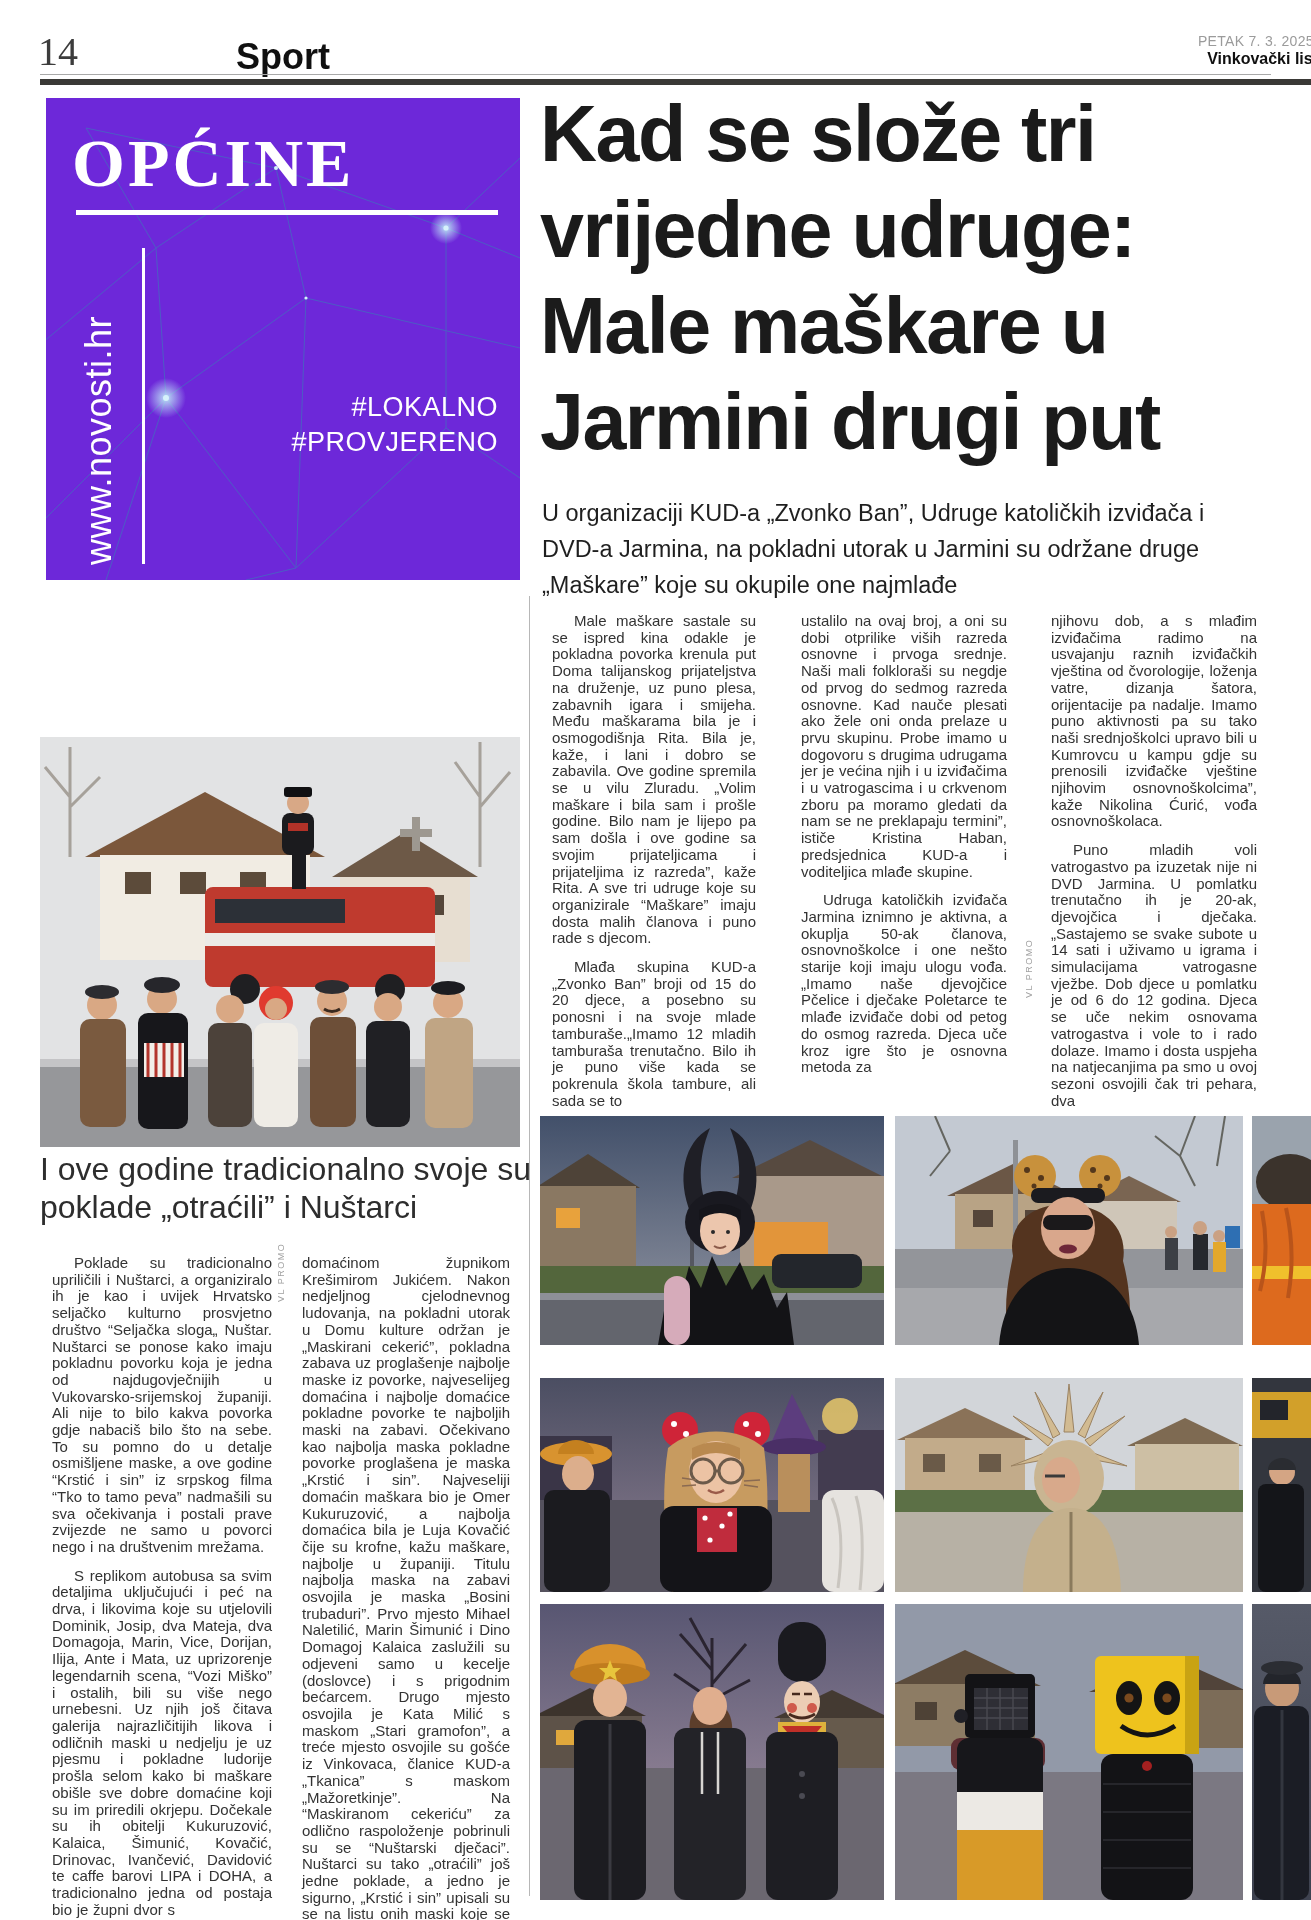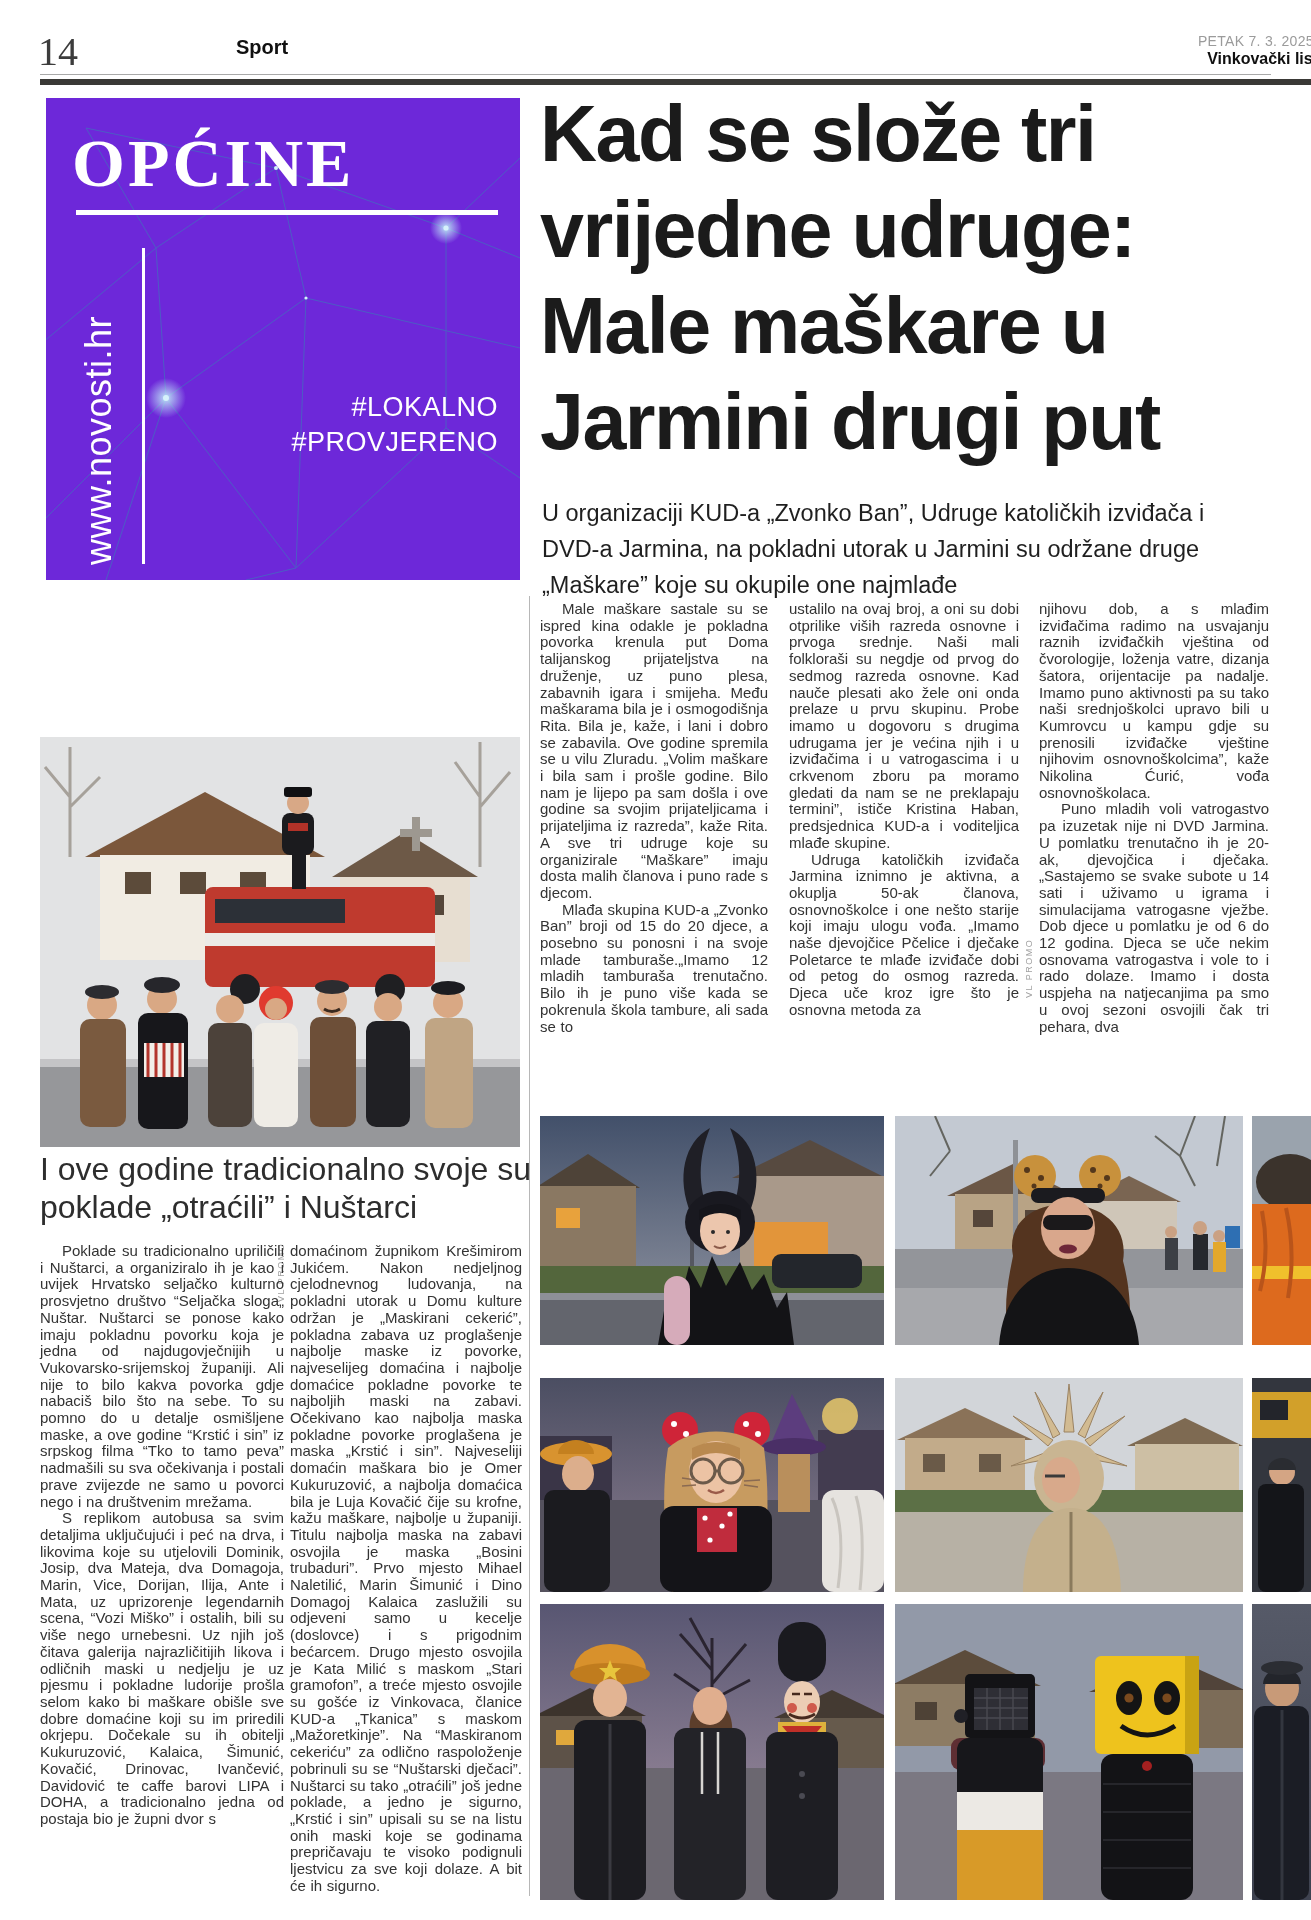--- a/index.html
+++ b/index.html
@@ -3,21 +3,21 @@
 <meta charset="utf-8">
 <style>
   html,body{margin:0;padding:0;background:#ffffff;}
   .page{position:relative;width:1311px;height:1920px;background:#ffffff;margin:0 auto;
         font-family:"Liberation Sans",sans-serif;overflow:hidden;color:#303030;padding-left:48px;}
   .abs{position:absolute;}
 
   
   .pagenum{left:38px;top:28px;font-family:"Liberation Serif",serif;font-weight:400;
            font-size:40px;color:#3c3c3c;}
-  .section{left:236px;top:36px;font-size:20px;font-weight:700;color:#101010;letter-spacing:0;}
+  .section{left:236px;top:36px;font-size:36px;font-weight:700;color:#101010;letter-spacing:0;}
   .hdate{right:41px;top:33px;font-size:14px;color:#9b9b9b;text-align:right;letter-spacing:.3px;}
   .hpub{right:41px;top:50px;font-size:16px;font-weight:700;color:#101010;text-align:right;}
   .rule-thin{left:40px;top:74px;width:1231px;height:1px;background:#a9a9a9;}
   .rule-thick{left:40px;top:79px;width:1271px;height:6px;background:#3938360;background:#3a3936;}
 
   
   .promo{left:46px;top:98px;width:474px;height:482px;background:#6d28d9;overflow:hidden;}
   .promo svg.net{position:absolute;left:0;top:0;width:100%;height:100%;}
   .promo-title{position:absolute;left:26px;top:26px;font-family:"Liberation Serif",serif;
                font-weight:700;font-size:68px;color:#ffffff;letter-spacing:3px;}
@@ -32,21 +32,21 @@
   
   .lhead{left:40px;top:594px;width:482px;font-size:39px;line-height:44px;font-weight:700;
          color:#1e1e1e;letter-spacing:-0.5px;}
   .lsub{left:40px;top:1150px;width:494px;font-size:32px;line-height:38px;font-weight:400;
         color:#2d2d2d;}
   .rhead{left:540px;top:86px;width:758px;font-size:79px;line-height:96px;font-weight:700;
          color:#1b1b1b;letter-spacing:-1.5px;}
   .rlead{left:542px;top:495px;width:724px;font-size:23.5px;line-height:36px;font-weight:400;
          color:#1f1f1f;}
   .col{position:absolute;}
-  .col p{margin:0;font-size:15px;line-height:16.7px;text-align:justify;color:#333333;
+  .col p{margin:12px;font-size:15px;line-height:16.7px;text-align:justify;color:#333333;
          word-spacing:.5px;}
   .col p.ind{text-indent:22px;}
   .divider{left:529px;top:596px;width:1px;height:1300px;background:#b7b7b7;}
 
   .credit{position:absolute;font-size:9px;color:#a0a0a0;letter-spacing:1.5px;
           transform:rotate(-90deg);transform-origin:left top;white-space:nowrap;
           font-weight:400;}
 
   
   .photo{position:absolute;overflow:hidden;background:#cfcfcf;}

